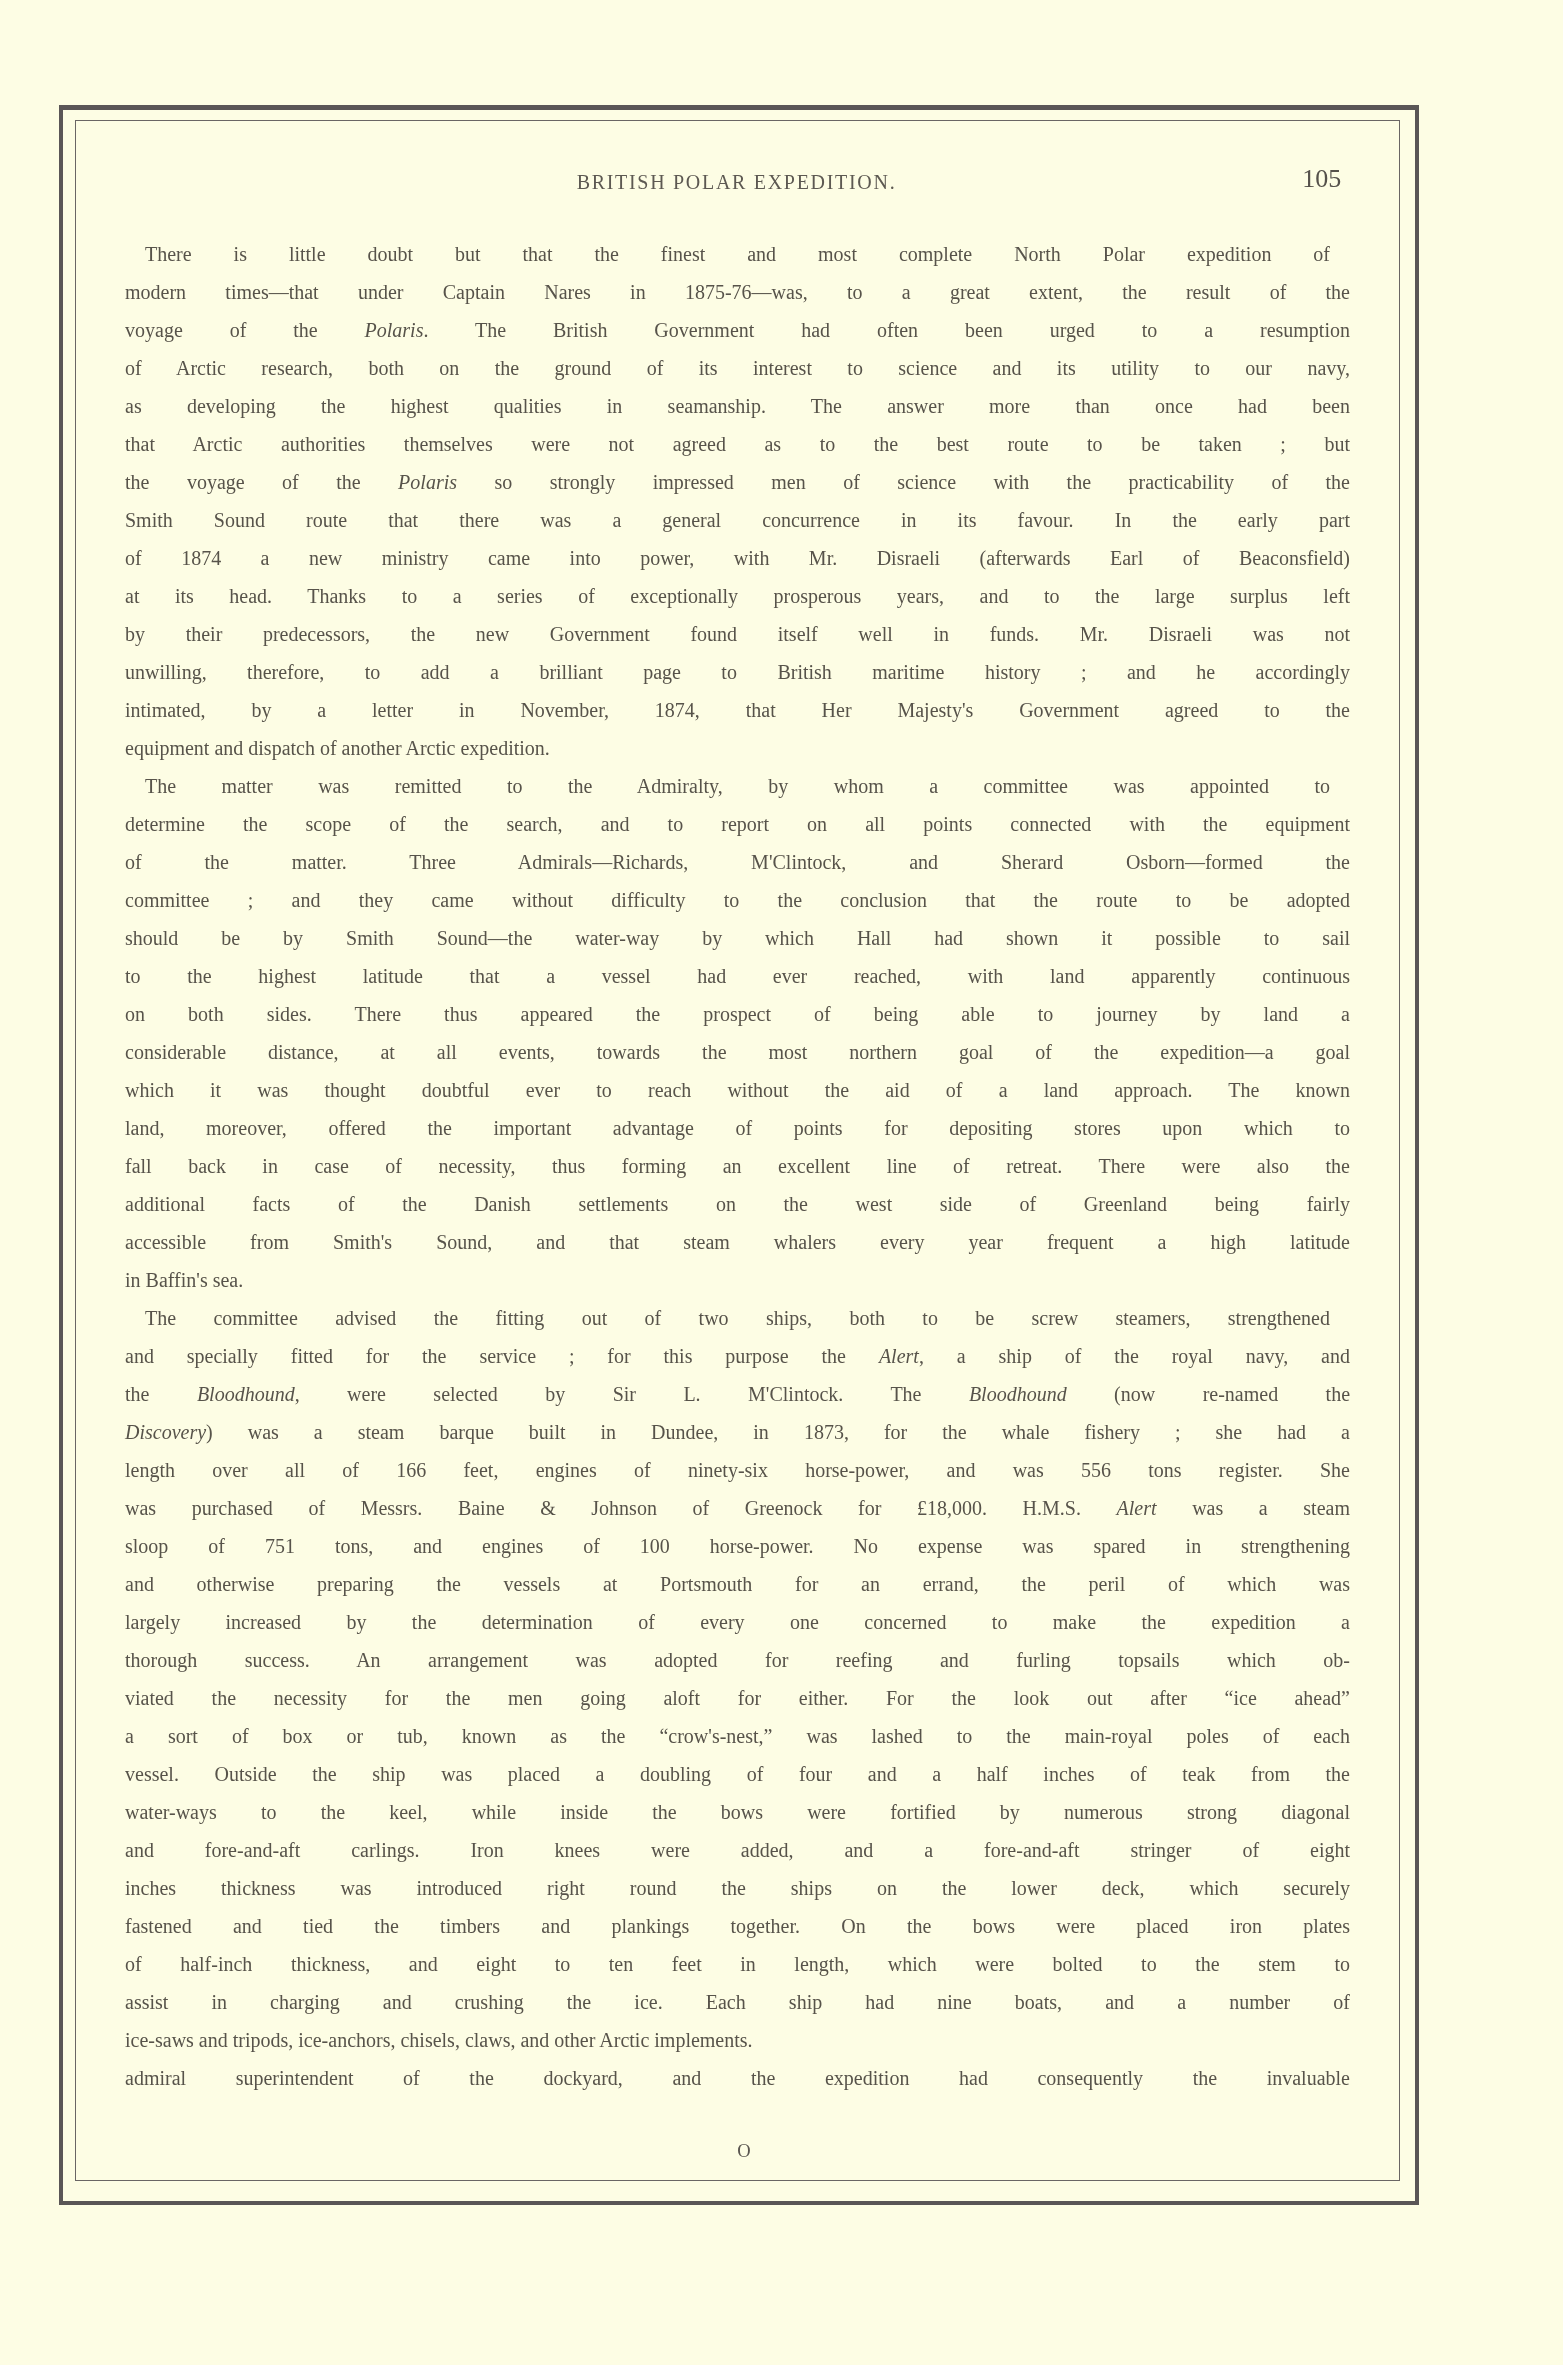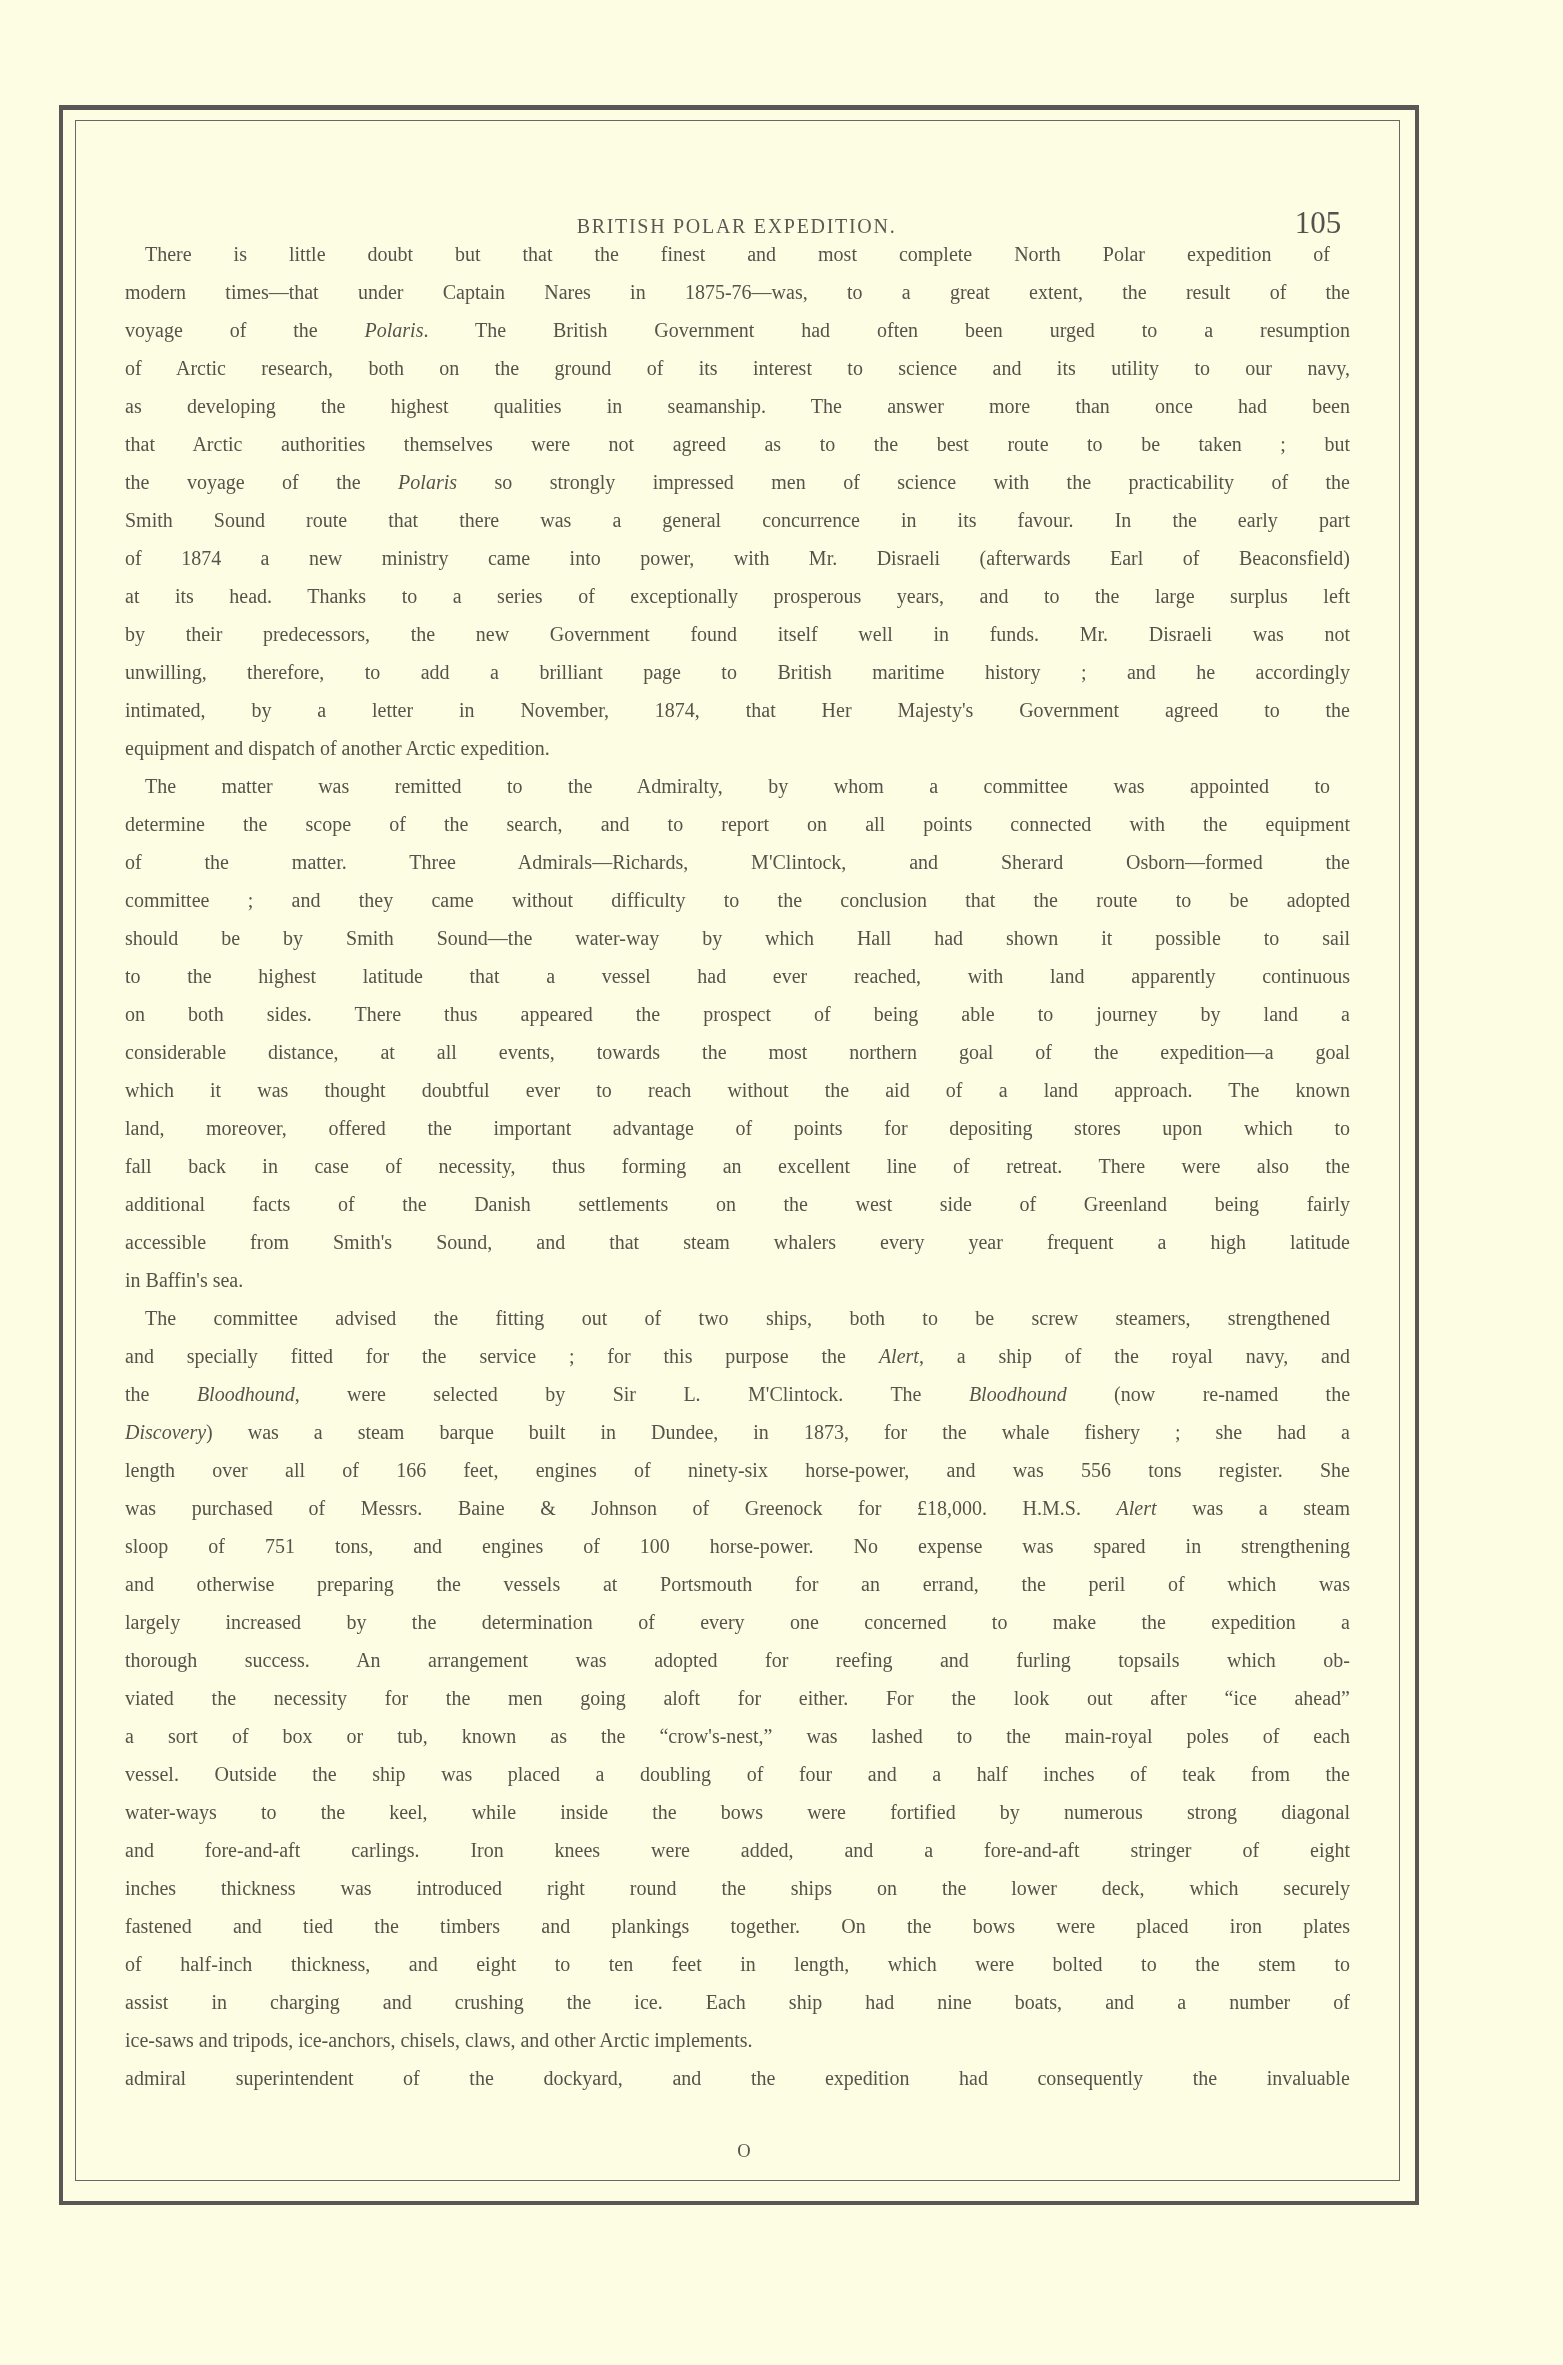--- a/index.html
+++ b/index.html
@@ -20,35 +20,35 @@
     box-sizing: content-box;
   }
   .frame-inner {
     position: absolute;
     left: 75px; top: 120px;
     width: 1323px; height: 2059px;
     border: 1.7px solid #6a6664;
   }
   .running-head {
     position: absolute;
-    top: 165px; left: 125px; width: 1223px; height: 34px; margin-top: 44px;
+    top: 165px; left: 125px; width: 1223px; height: 34px;
   }
   .running-title {
     position: absolute;
     left: 0; right: 0; top: 0;
     text-align: center;
     font-size: 20px;
     letter-spacing: 1.7px;
     line-height: 34px;
     color: #5d5952;
   }
   .page-number {
     position: absolute;
     right: 6.7px; top: -3.4px;
-    font-size: 31px;
+    font-size: 26px;
     line-height: 34px;
     color: #55514b;
   }
   .body-text {
     position: absolute;
     left: 125px; top: 235px;
     width: 1225px;
   }
   .line {
     display: block;

